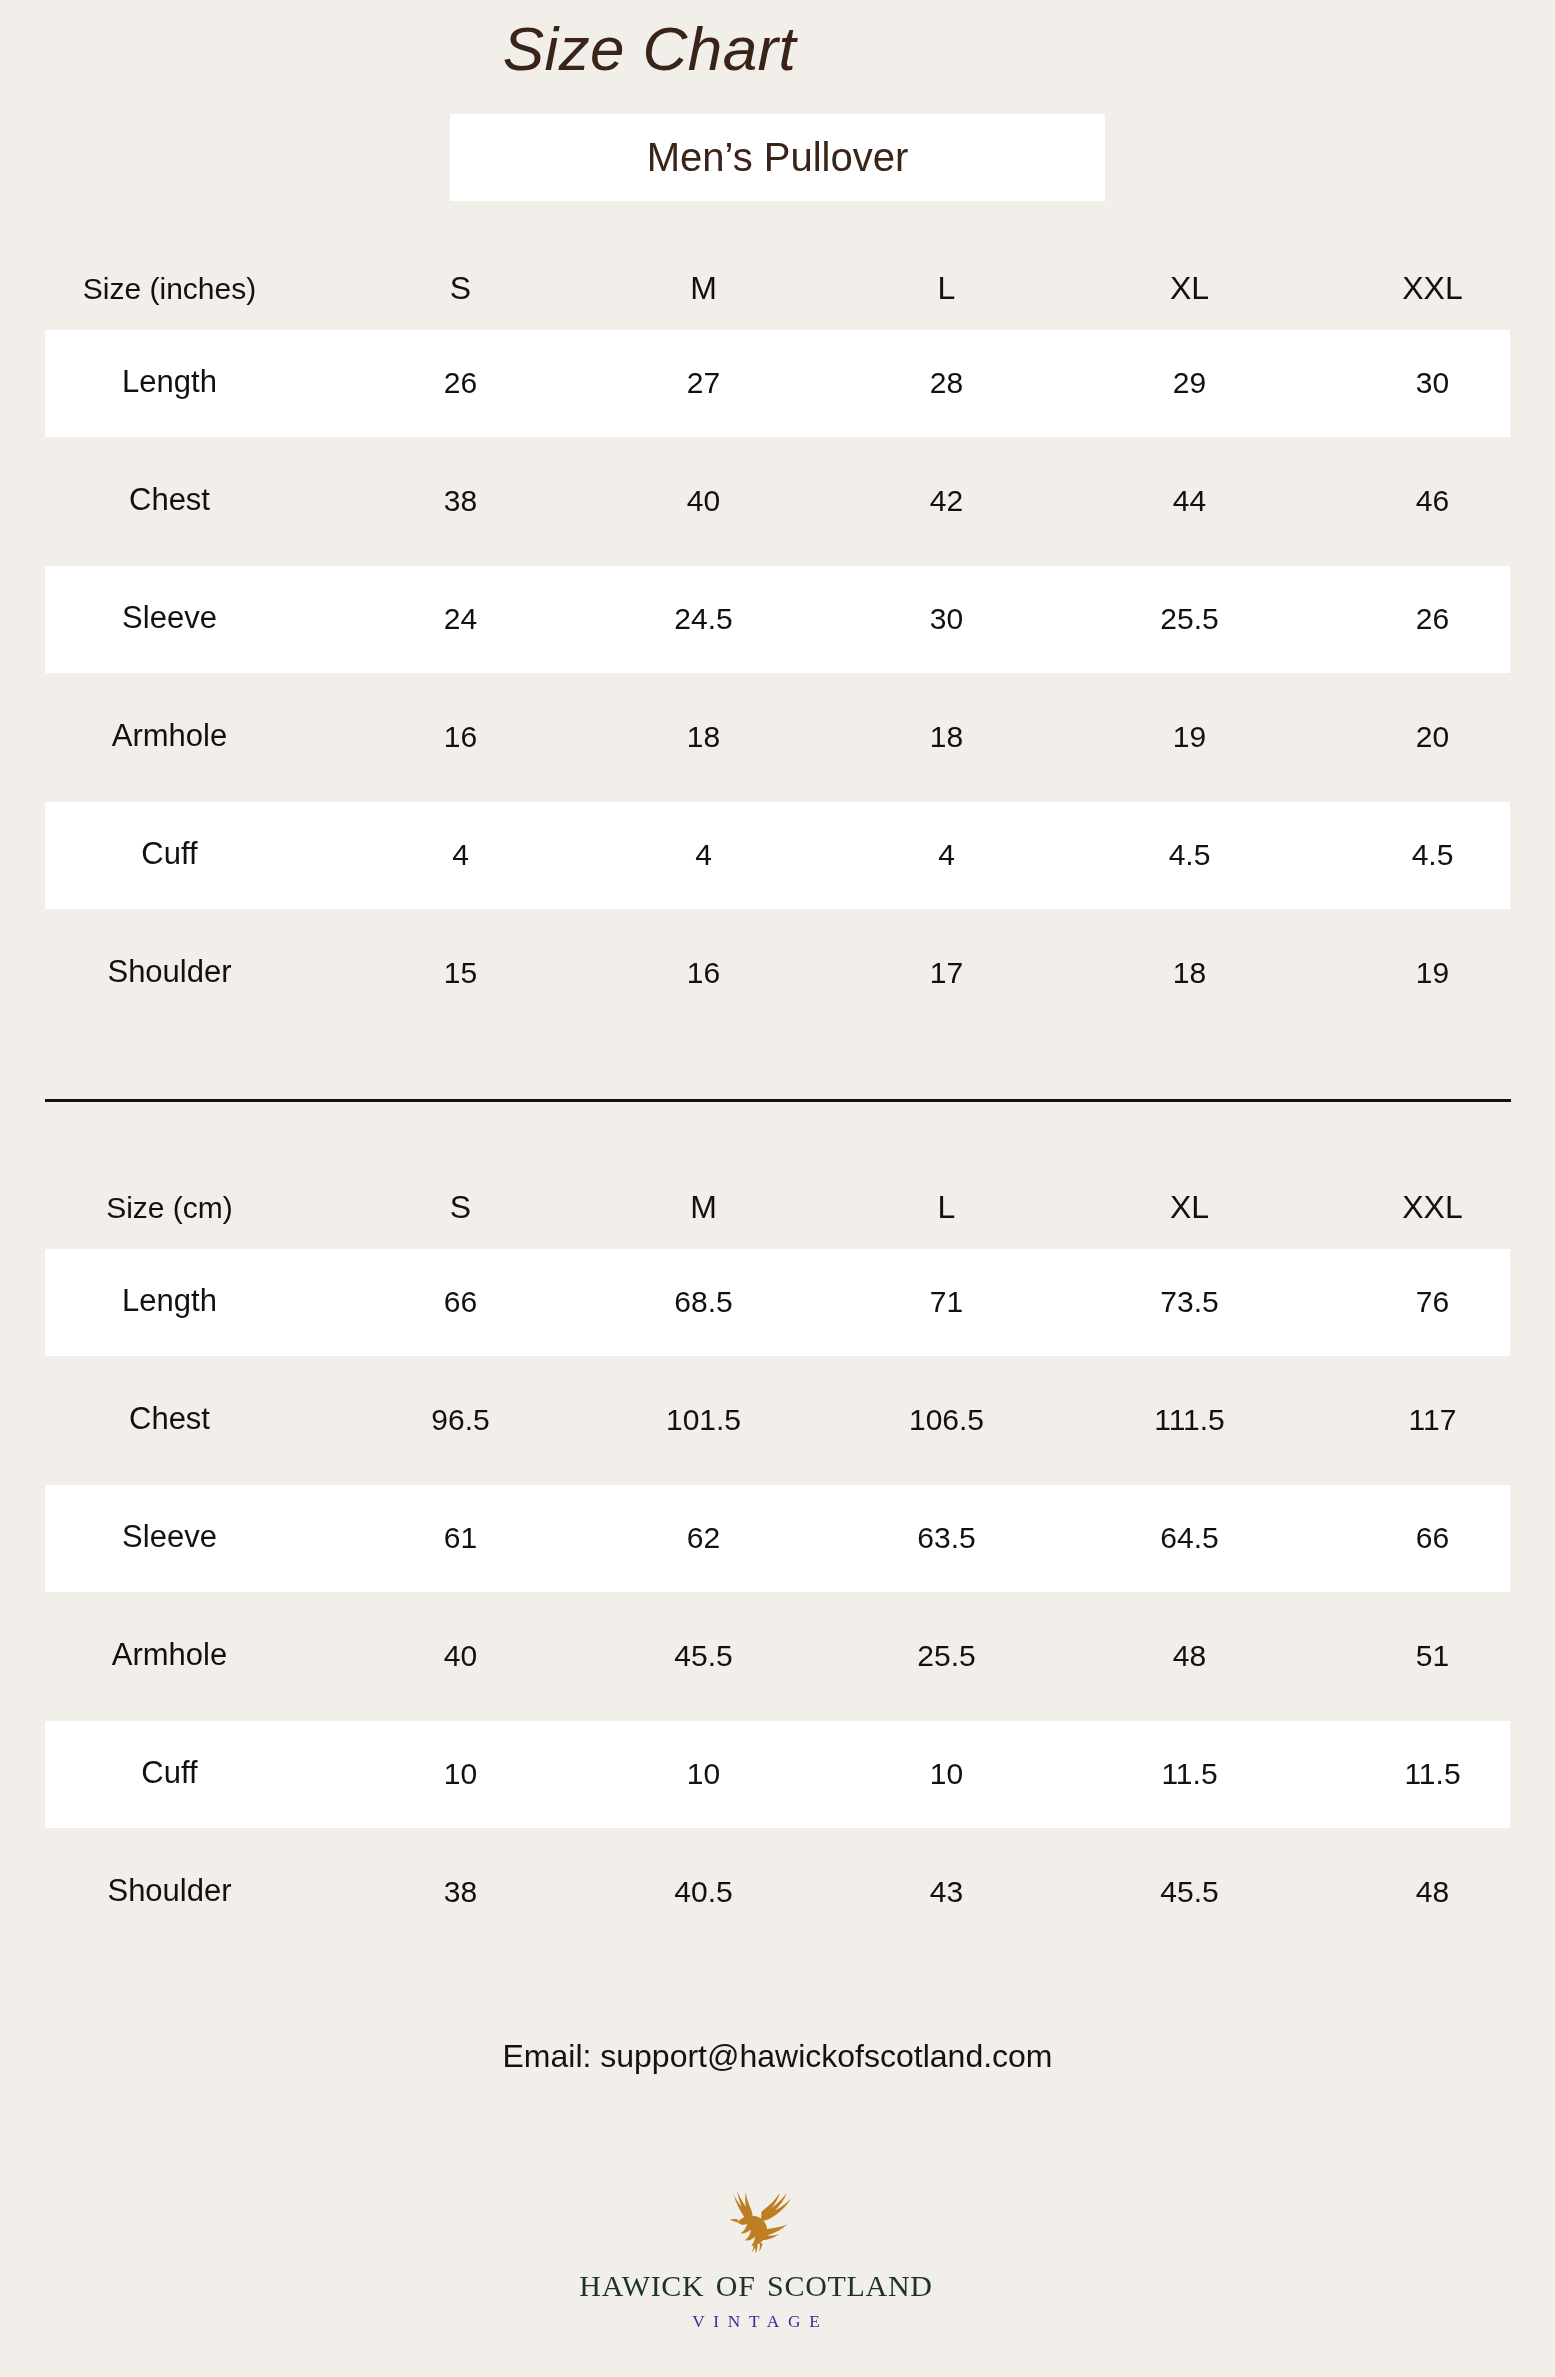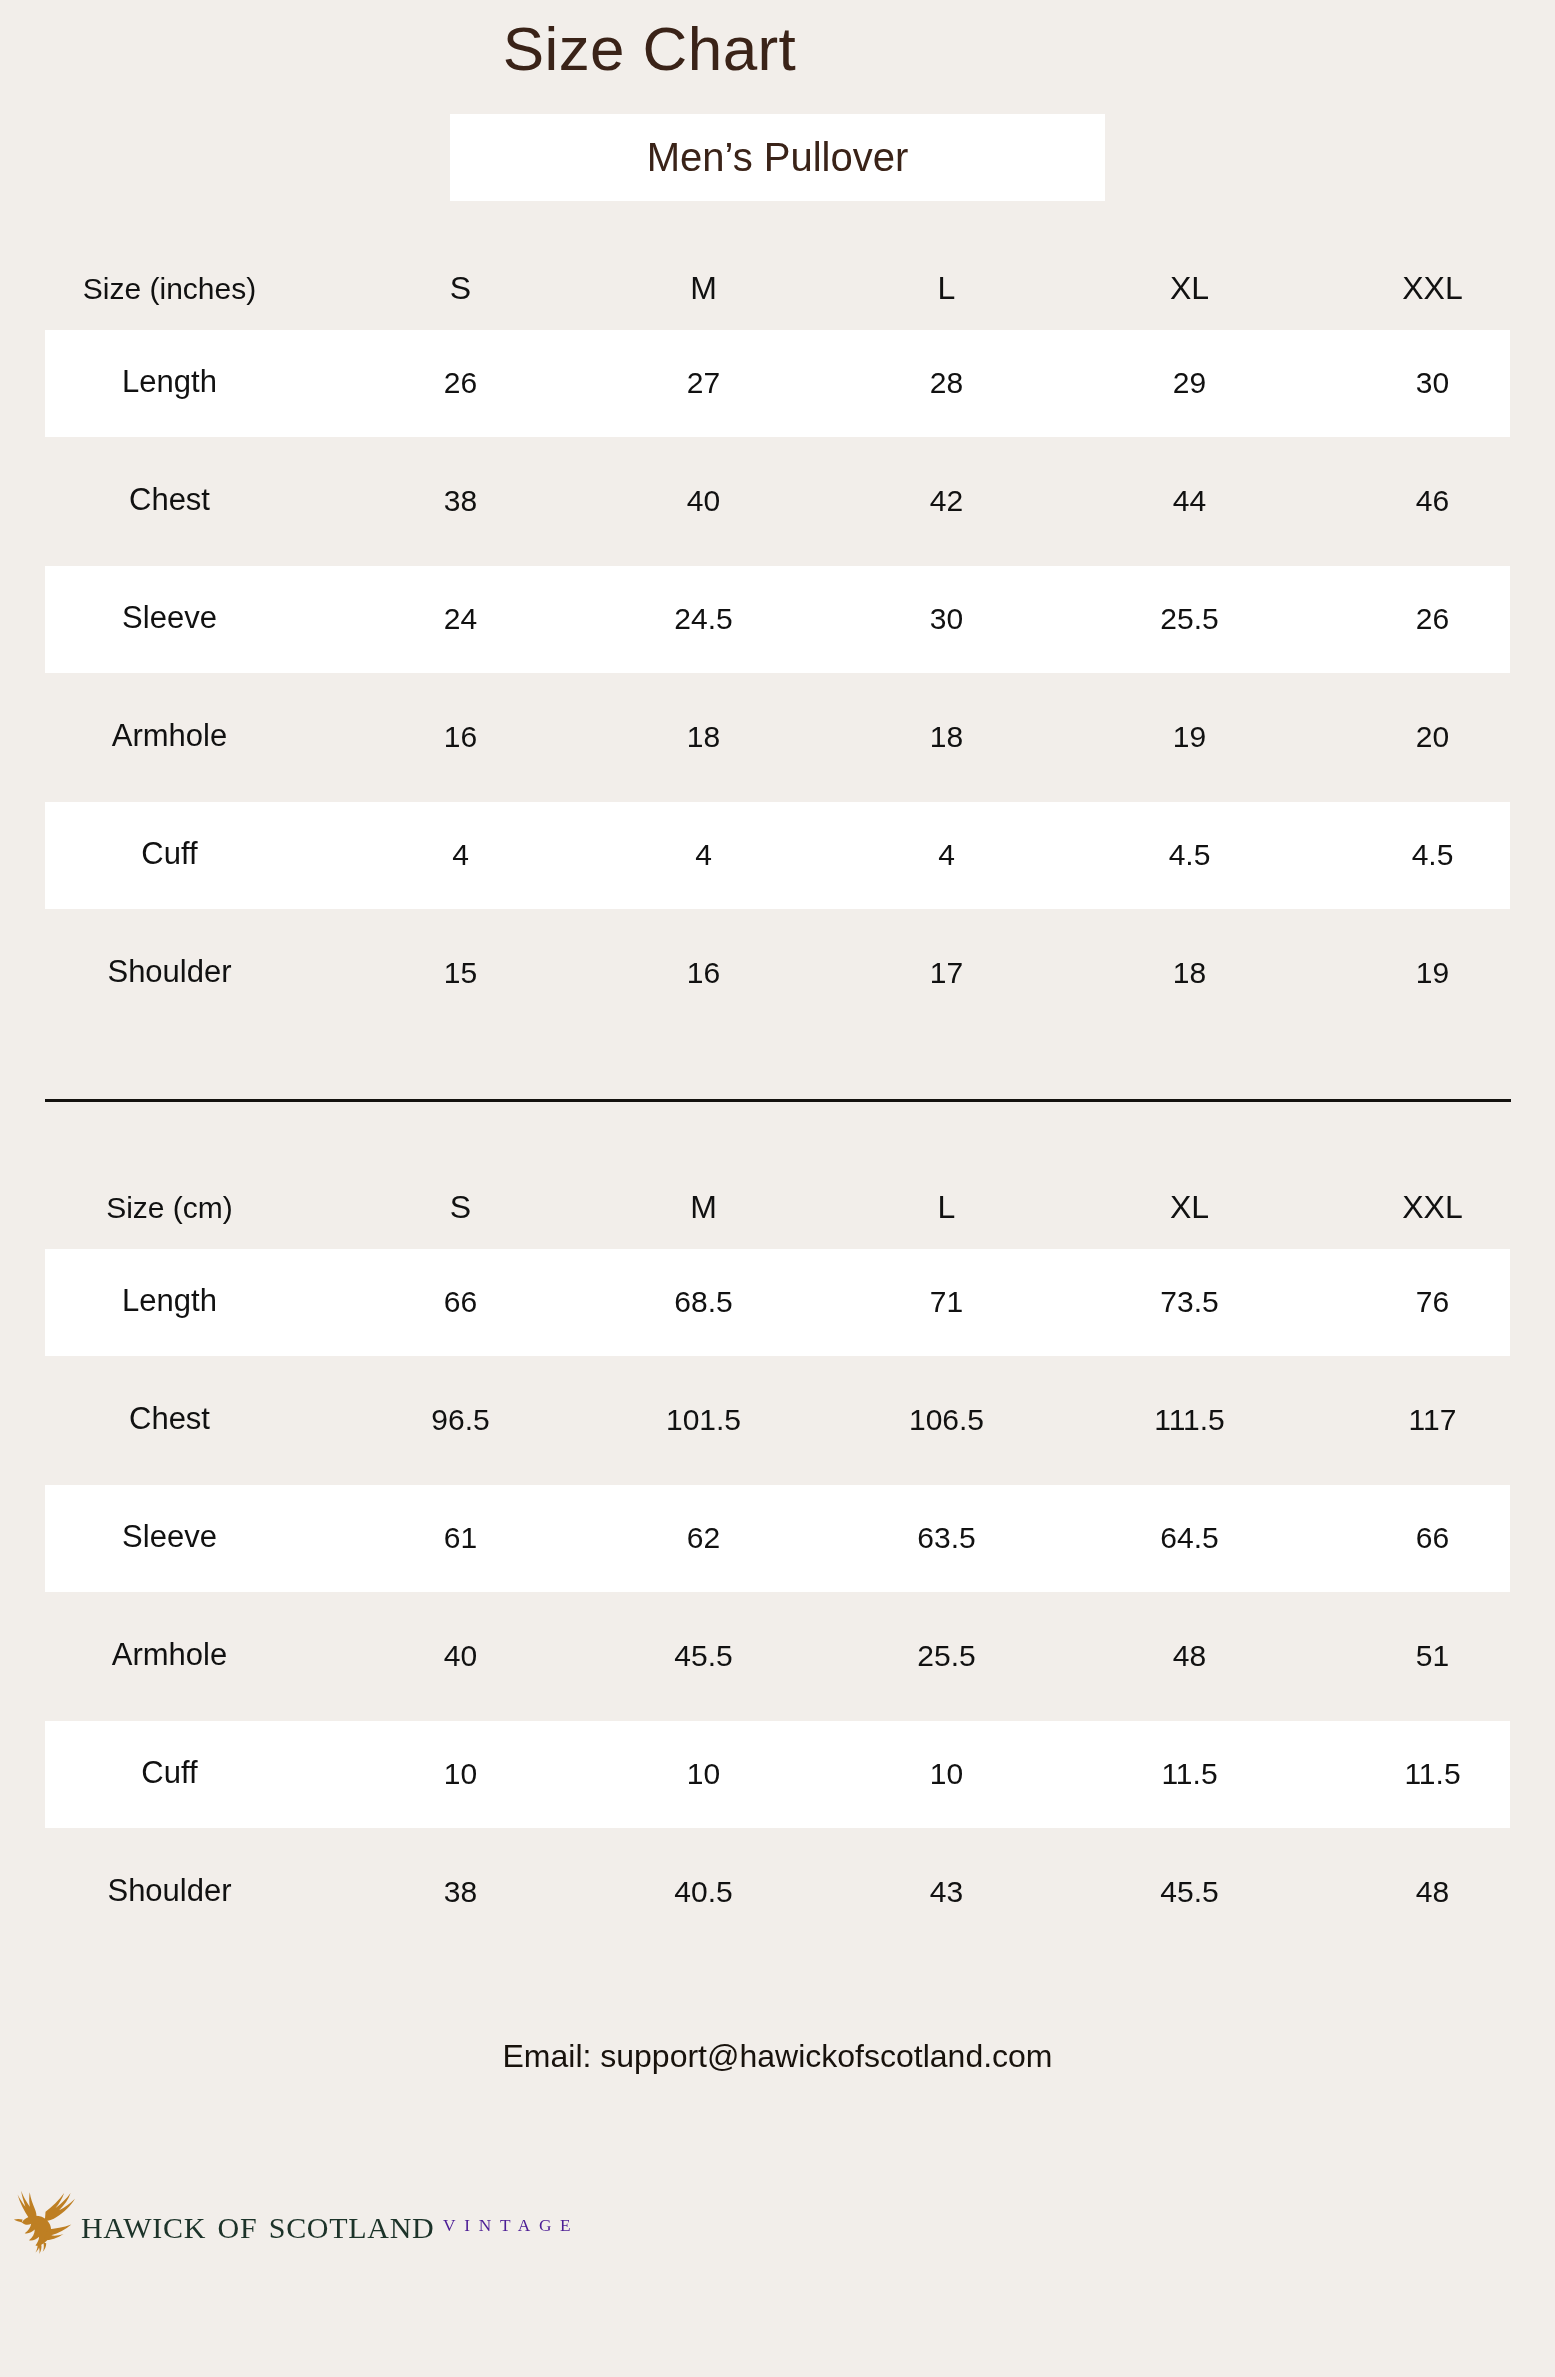--- a/index.html
+++ b/index.html
@@ -21,20 +21,21 @@
     position: absolute;
     top: 16px;
     left: 0;
     width: 1299px;
     text-align: center;
     font-size: 62px;
     line-height: 1.05;
     font-weight: 400;
     color: #3a2318;
     letter-spacing: 0.4px;
+    font-style: italic;
   }
 
   .product-box {
     position: absolute;
     left: 450px;
     top: 114px;
     width: 655px;
     height: 87px;
     background: #ffffff;
     display: flex;
@@ -128,21 +129,21 @@
     font-weight: 400;
   }
 
   
   .logo-block {
     position: absolute;
     left: 0;
     top: 2188px;
     width: 1512px;
     display: flex;
-    flex-direction: row;
+    flex-direction: column;
     align-items: center;
   }
   .logo-eagle {
     width: 81px;
     height: 66px;
     display: block;
   }
   .logo-wordmark {
     margin-top: 5.8px;
     font-family: "Liberation Serif", serif;

